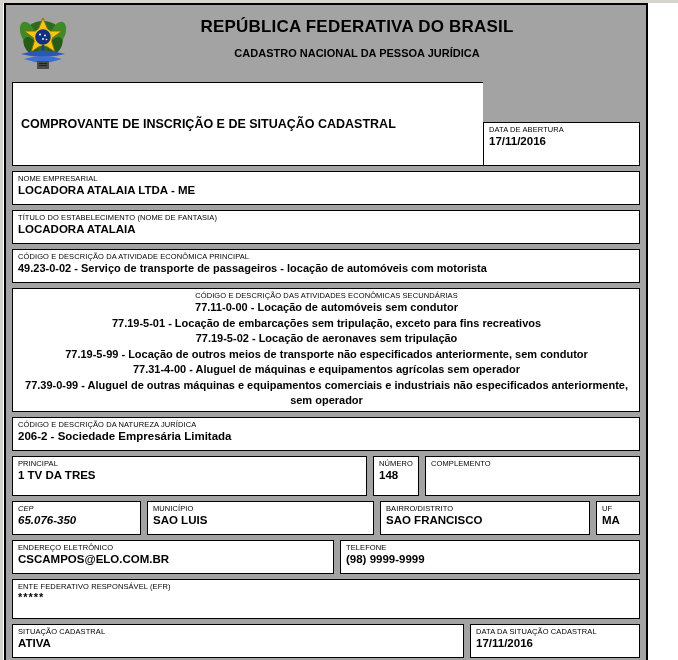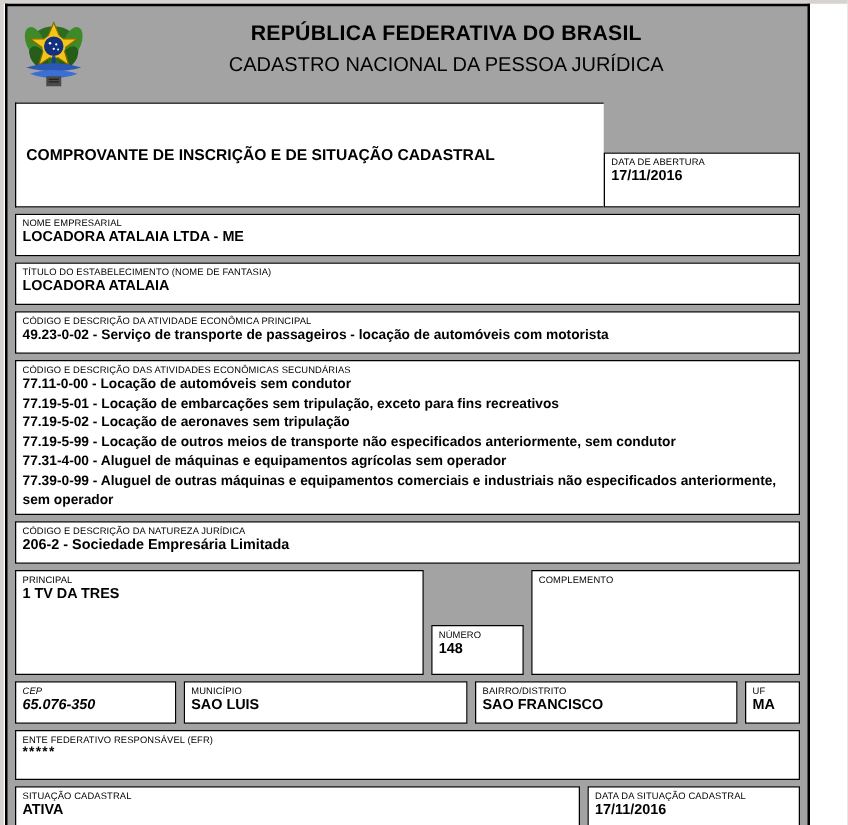--- a/index.html
+++ b/index.html
@@ -63,22 +63,22 @@
     padding-top: 4px;
   }
   .title-main {
     font-size: 17px;
     font-weight: bold;
     letter-spacing: .2px;
     line-height: 26px;
     white-space: nowrap;
   }
   .title-sub {
-    font-size: 16px;
-    font-weight: normal;
+    font-size: 11px;
+    font-weight: bold;
     line-height: 26px;
     white-space: nowrap;
   }
 
   
   .row {
     display: flex;
     gap: 6px;
     margin-bottom: 5px;
   }
@@ -122,25 +122,25 @@
   .b-comprovante .val {
     white-space: normal;
     font-size: 12.5px;
     font-weight: bold;
     line-height: 16px;
   }
   .b-abertura { width: 157px; min-height: 44px; margin-top: 40px; }
 
   .full { width: 100%; }
 
-  .b-atividades { min-height: 110px; }
+  .b-atividades { min-height: 110px; text-align: center; }
   .b-atividades .val { line-height: 15.5px; }
 
   .b-logradouro { flex: 1 1 auto; min-height: 40px; }
-  .b-numero { width: 74px; min-height: 40px; margin-top: 44px; }
+  .b-numero { width: 46px; min-height: 40px; }
   .b-complemento { flex: 0 0 215px; min-height: 40px; }
 
   .b-cep { width: 129px; font-style: italic; }
   .b-bairro { width: 210px; }
   .b-municipio { flex: 1 1 auto; }
   .b-uf { width: 44px; }
 
   .b-email { flex: 0 0 322px; }
   .b-telefone { flex: 1 1 auto; }
 
@@ -268,20 +268,30 @@
     <div class="box b-bairro">
       <div class="lbl">BAIRRO/DISTRITO</div>
       <div class="val">SAO FRANCISCO</div>
     </div>
     <div class="box b-uf">
       <div class="lbl">UF</div>
       <div class="val">MA</div>
     </div>
   </div>
 
+  <div class="row">
+    <div class="box b-email">
+      <div class="lbl">ENDEREÇO ELETRÔNICO</div>
+      <div class="val">CSCAMPOS@ELO.COM.BR</div>
+    </div>
+    <div class="box b-telefone">
+      <div class="lbl">TELEFONE</div>
+      <div class="val">(98) 9999-9999</div>
+    </div>
+  </div>
 
   <div class="row">
     <div class="box b-efr">
       <div class="lbl">ENTE FEDERATIVO RESPONSÁVEL (EFR)</div>
       <div class="stars">*****</div>
     </div>
   </div>
 
   <div class="row">
     <div class="box b-situacao">

